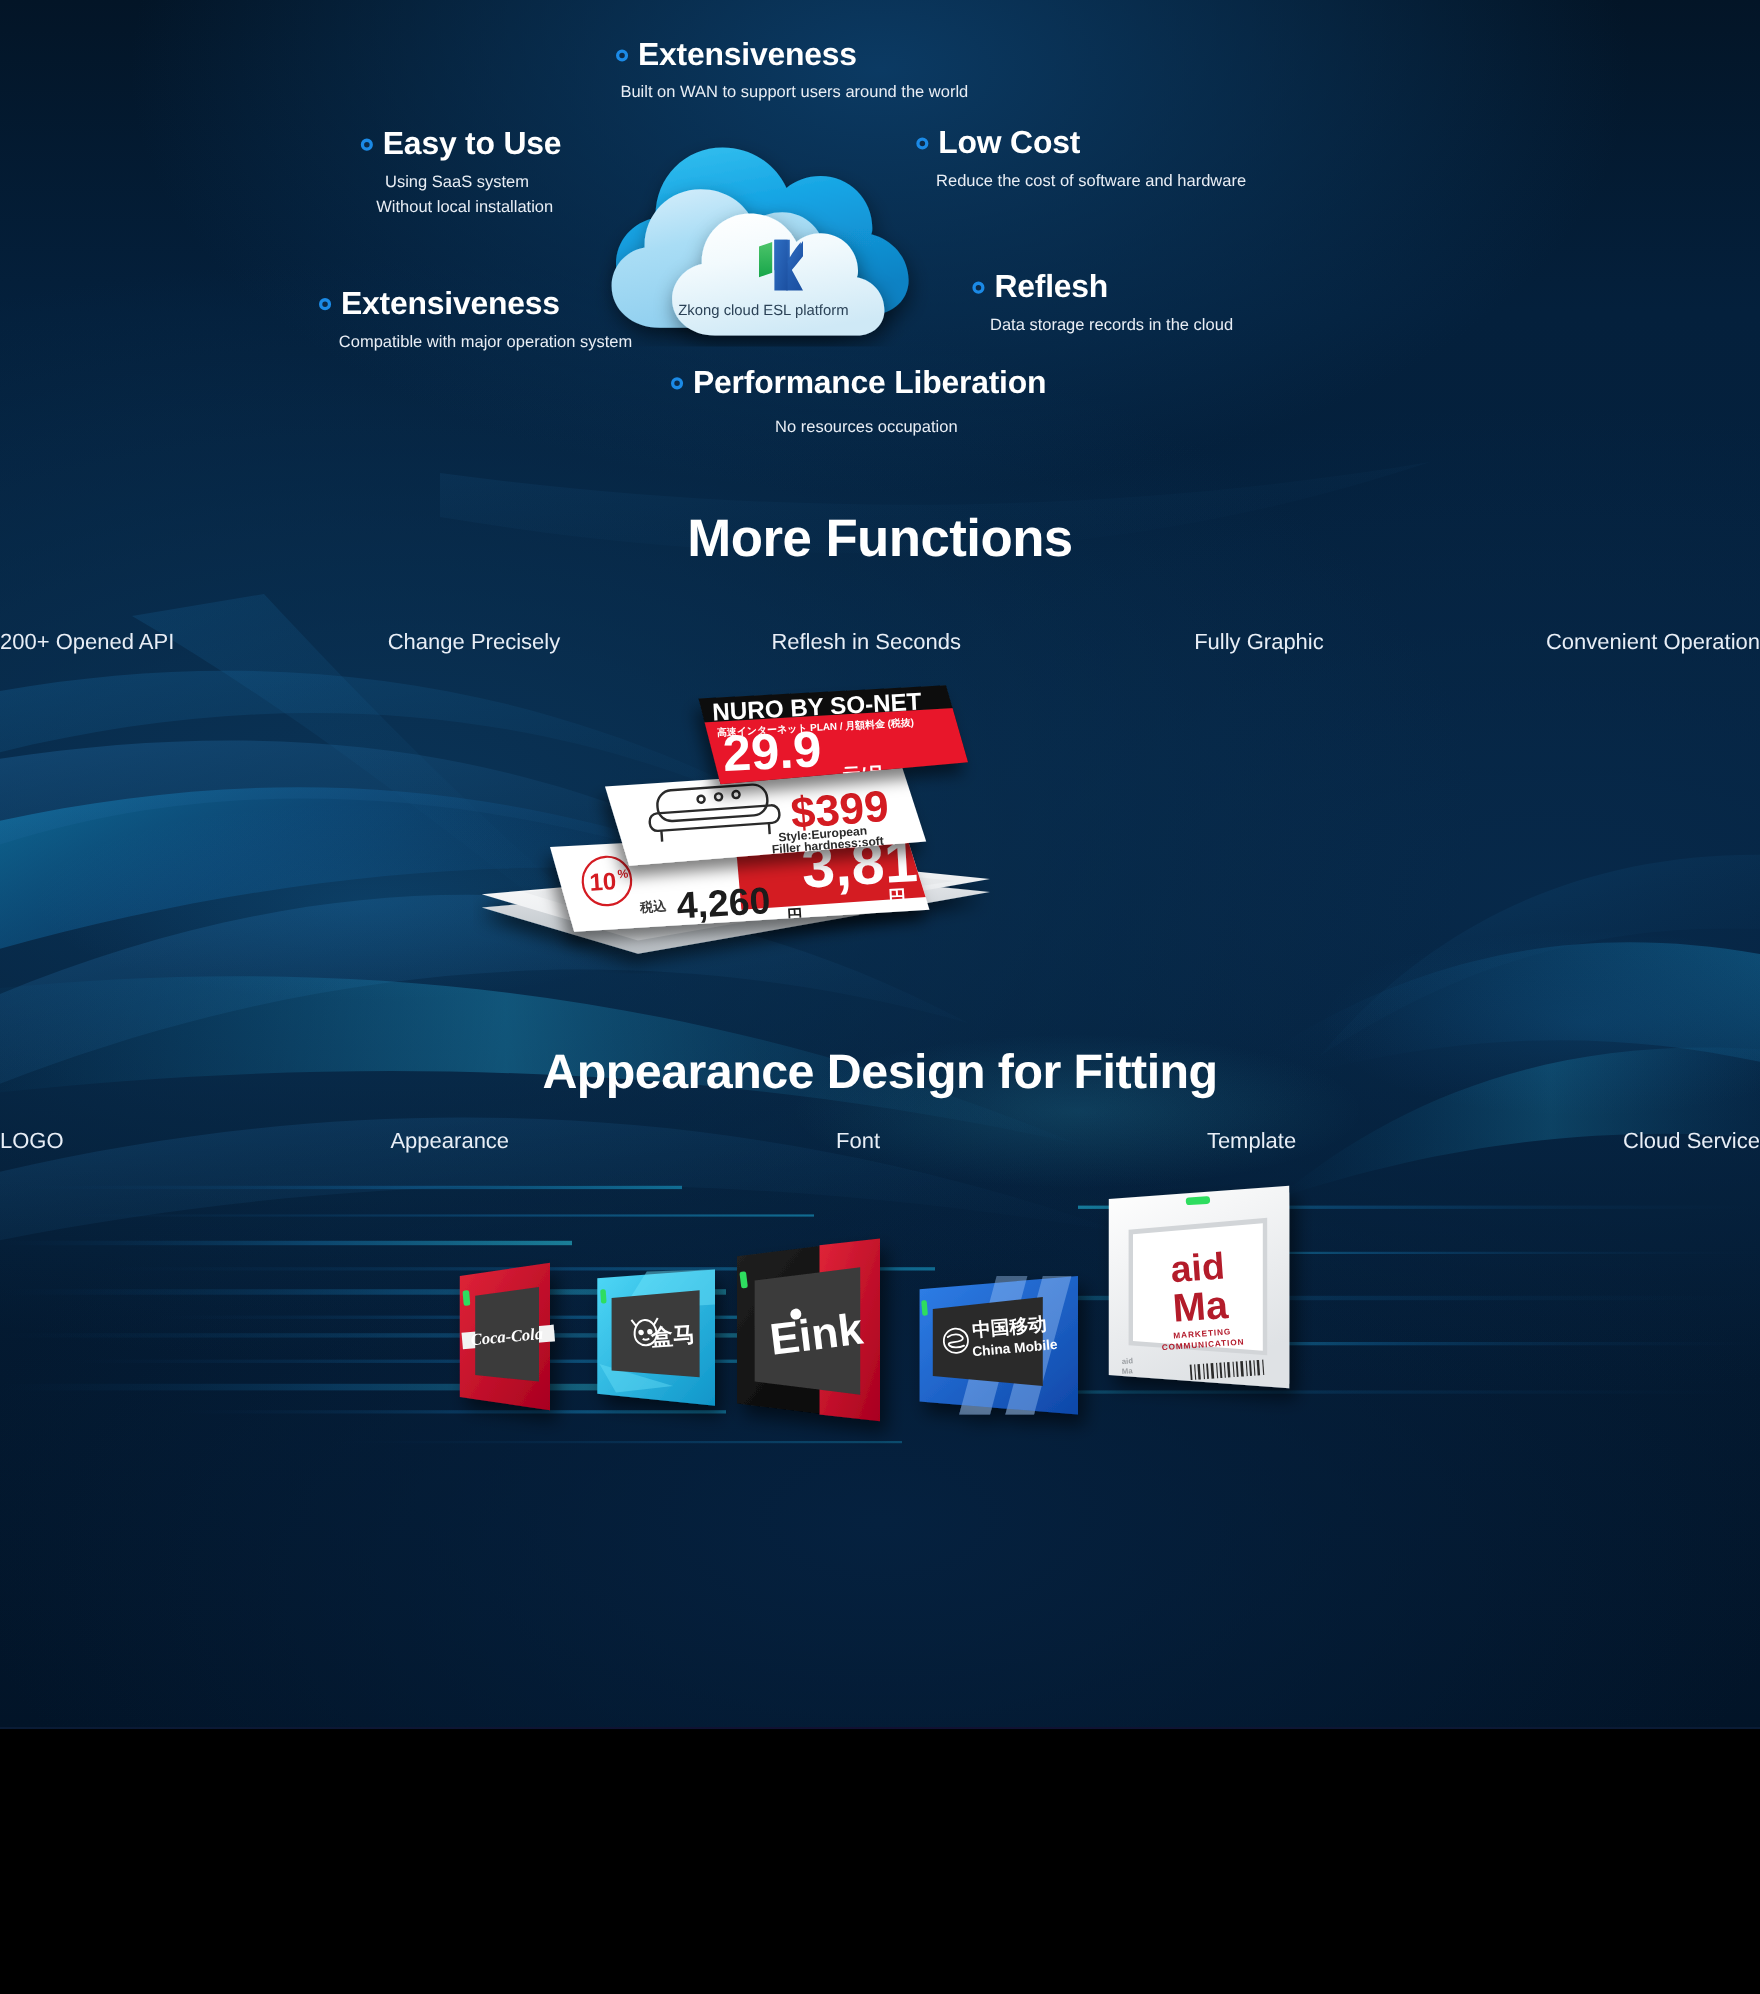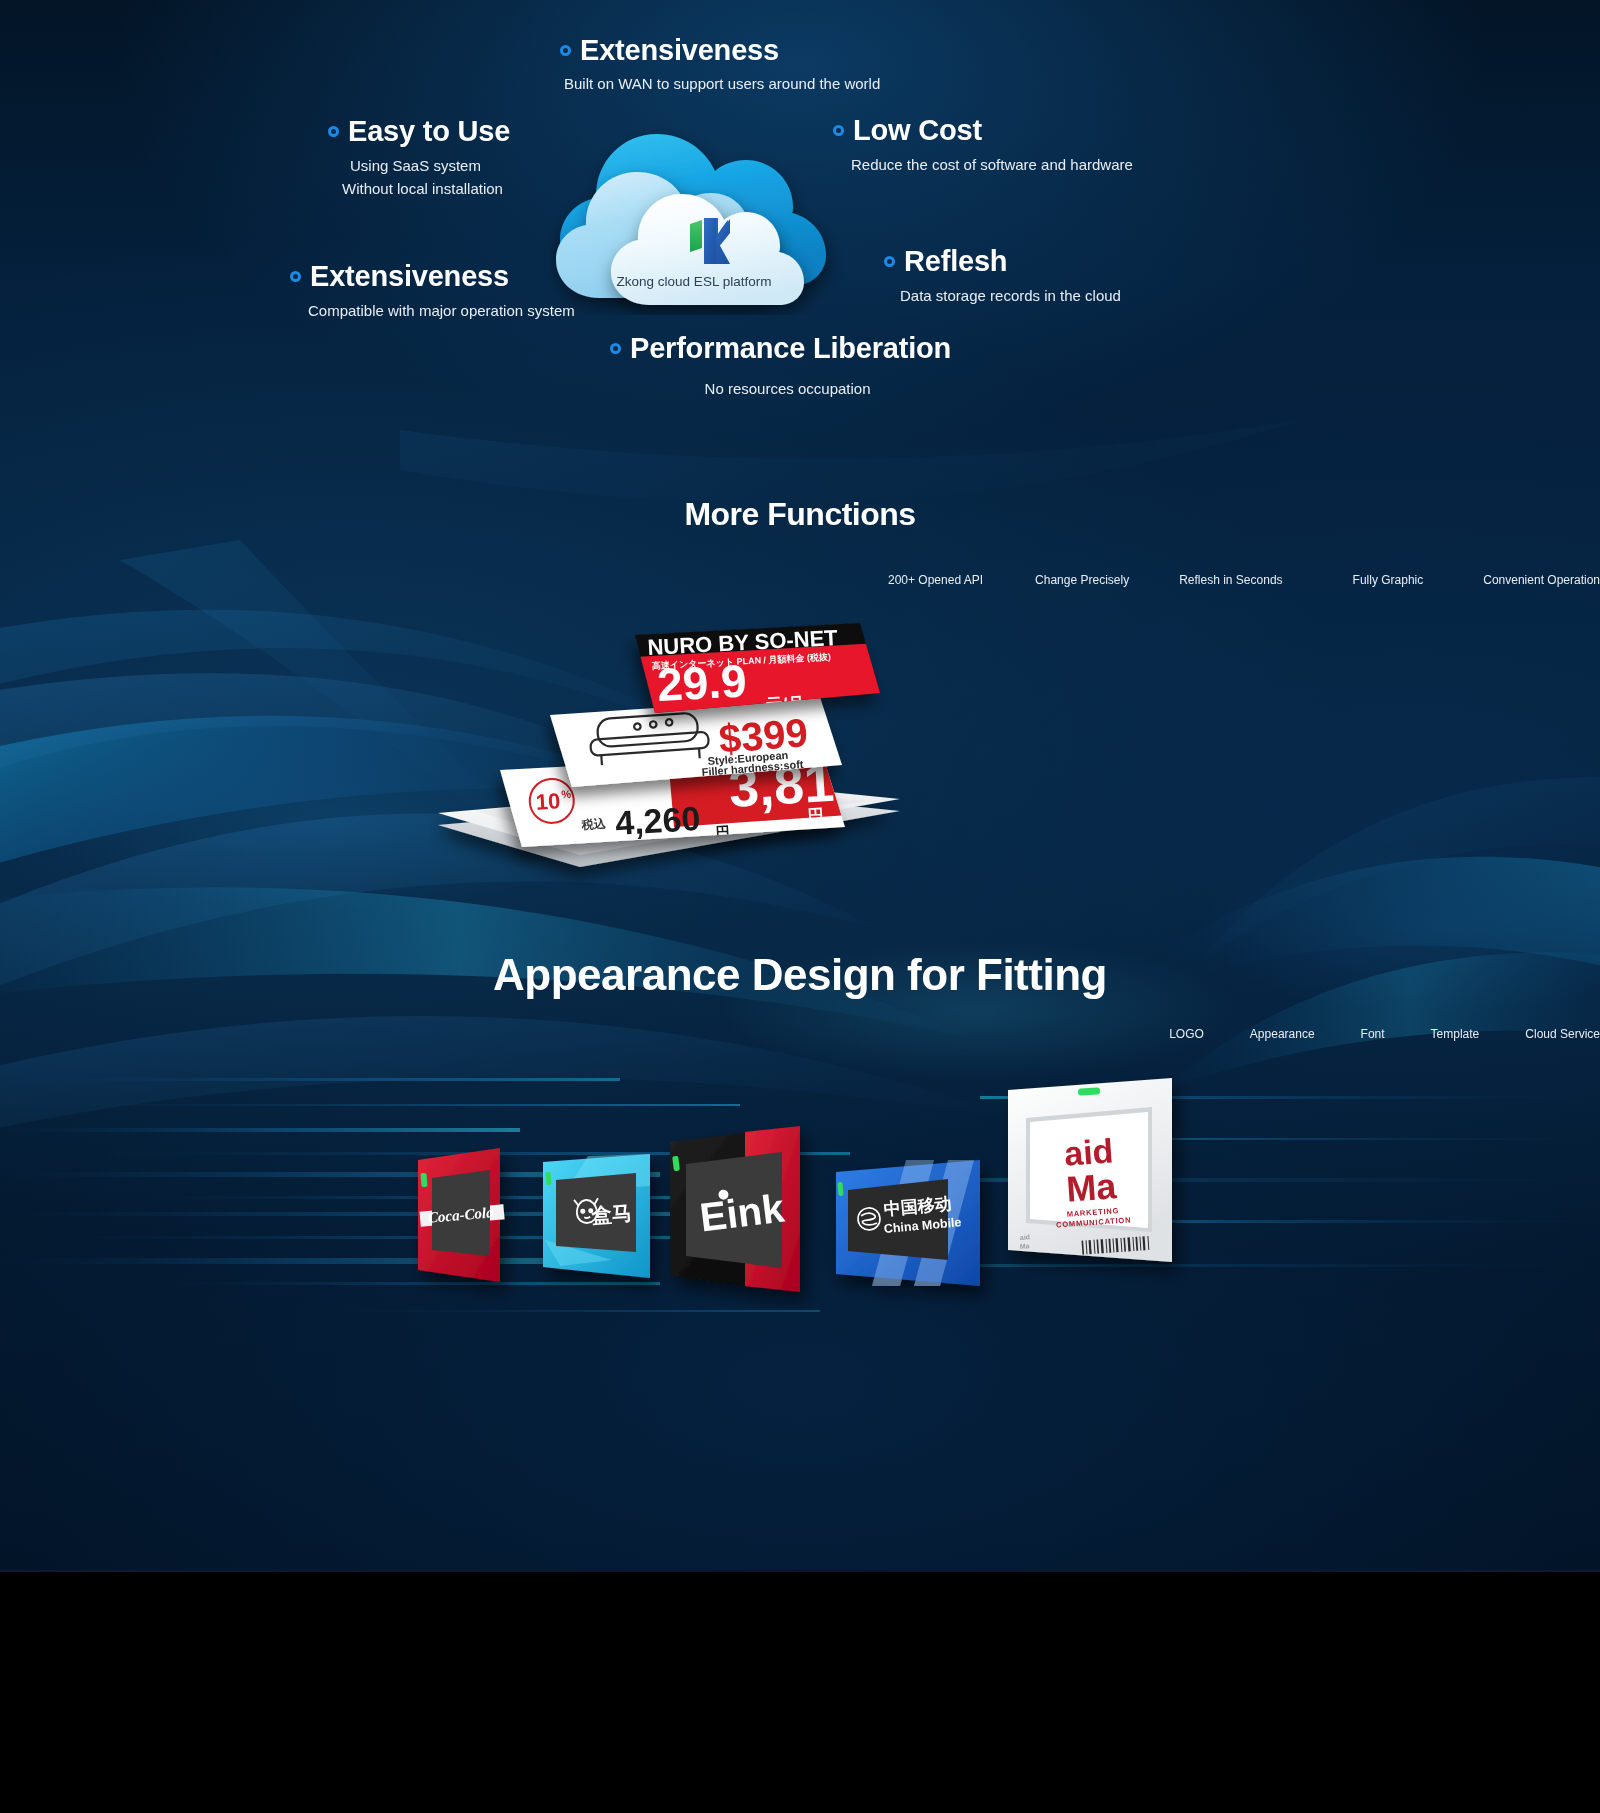--- a/index.html
+++ b/index.html
@@ -74,24 +74,24 @@
   .f-perf .f-sub { margin-top:15px; margin-left:14px; }
 
   
   .cloud-wrap { position:absolute; left:524px; top:100px; width:340px; height:215px; }
 
   
   .sec-title {
     position:absolute; width:1600px; text-align:center;
     color:#fff; font-weight:700; letter-spacing:-0.5px;
   }
-  #more-title { top:496px; font-size:32px; }
+  #more-title { top:462px; font-size:48px; }
   .chip-row {
-    position:absolute; width:1600px; display:flex; justify-content:flex-end;
-    color:#e8eef6; font-size:12px;
+    position:absolute; width:1600px; display:flex; justify-content:space-between;
+    color:#e8eef6; font-size:20px;
   }
   #more-chips { top:573px; gap:0; }
   #more-chips .chip:nth-child(1){ margin-right:52px; }
   #more-chips .chip:nth-child(2){ margin-right:50px; }
   #more-chips .chip:nth-child(3){ margin-right:70px; }
   #more-chips .chip:nth-child(4){ margin-right:60px; }
 
   #cust-title { top:950px; font-size:44px; }
   #cust-chips { top:1027px; }
   #cust-chips .chip { margin-right:46px; }

